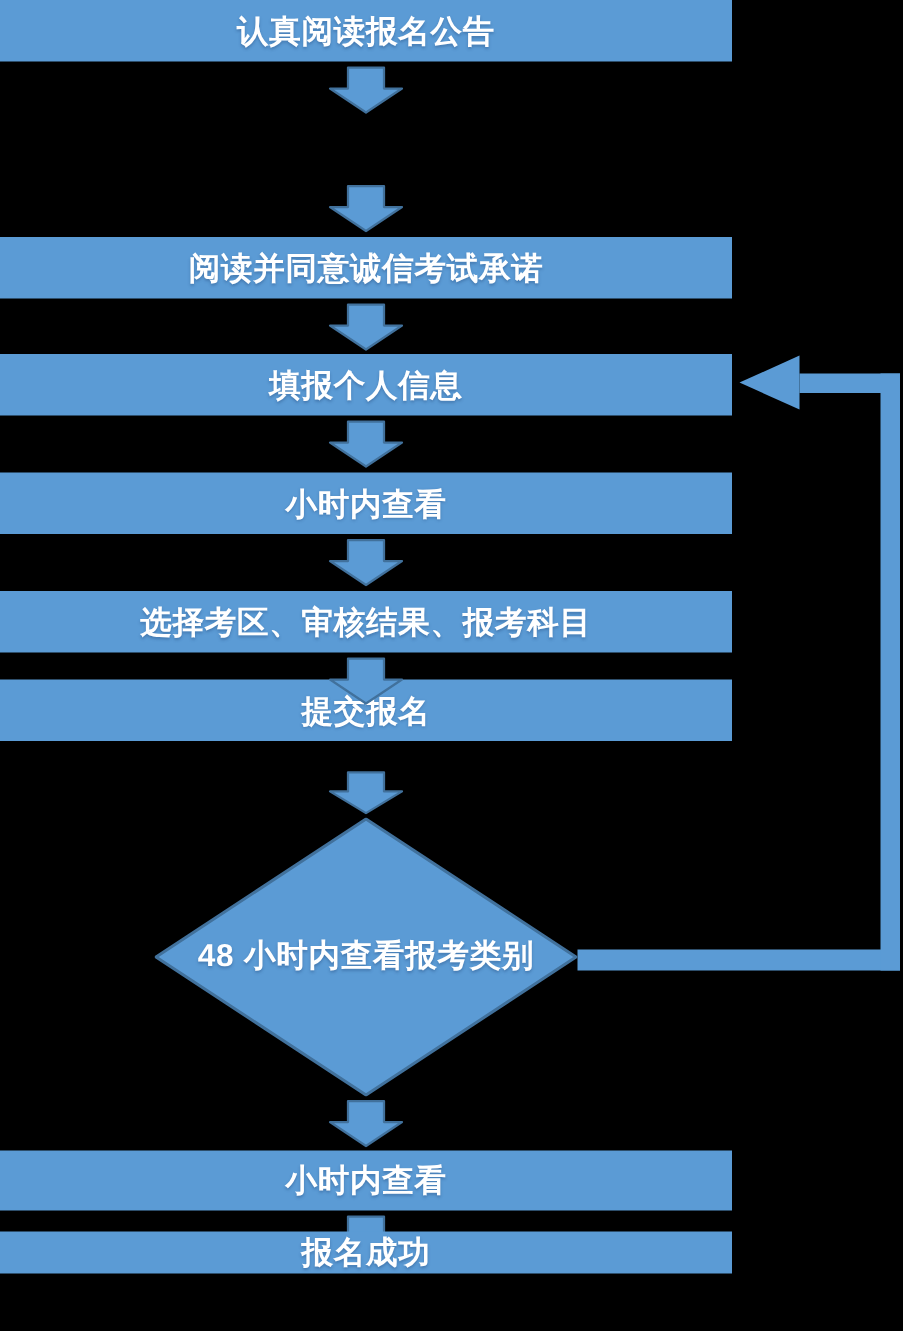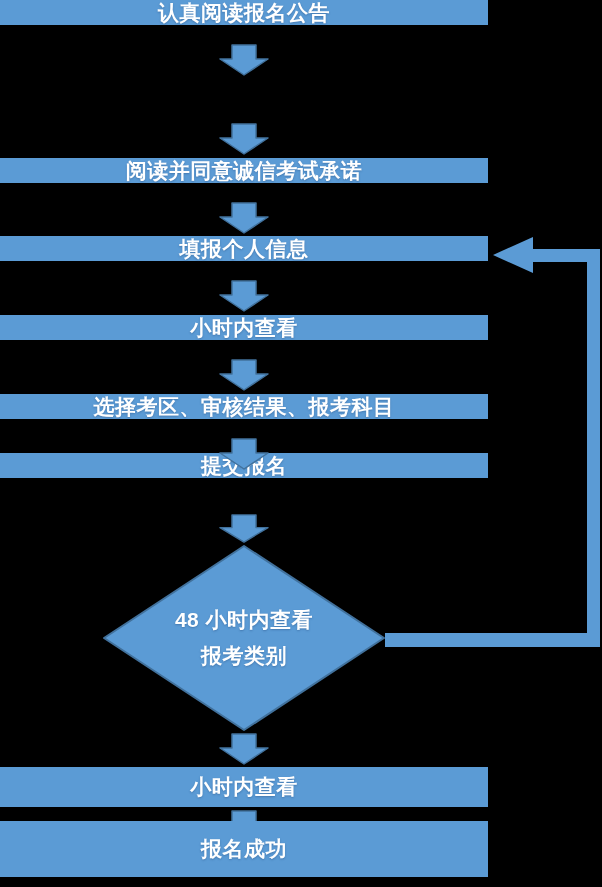--- a/index.html
+++ b/index.html
@@ -18,21 +18,21 @@
     position:relative;
     width:602px;
     height:887px;
     background:var(--bg);
     overflow:hidden;
   }
   .box{
     position:absolute;
     left:0;
     width:488px;
-    height:25px;
+    height:41px;
     background:var(--shape-fill);
     display:flex;
     align-items:center;
     justify-content:center;
   }
   .box span, .diamond-label div{
     color:var(--text-color);
     font-size:21px;
     font-weight:bold;
     letter-spacing:0.5px;
@@ -64,21 +64,20 @@
     stroke-width:2;
     stroke-linejoin:round;
   }
   .diamond-label{
     position:absolute;
     left:103px;
     top:545px;
     width:282px;
     height:186px;
     display:flex;
-    flex-direction:column;
     align-items:center;
     justify-content:center;
     pointer-events:none;
   }
   .diamond-label div{
     line-height:36px;
     text-align:center;
   }
   .conn{
     position:absolute;
@@ -154,21 +153,21 @@
       <polygon points="141,1 281,93 141,185 1,93"></polygon>
     </svg>
   <div class="diamond-label">
     <div>48 小时内查看</div>
     <div>报考类别</div>
   </div>
 
   <div class="box" style="top:767px;height:40px">
       <span>小时内查看</span>
     </div>
-  <div class="box" style="top:821px;height:56px">
+  <div class="box" style="top:821px;height:28px">
       <span>报名成功</span>
     </div>
 
   <div class="conn conn-bottom"></div>
   <div class="conn conn-vertical"></div>
   <div class="conn conn-top"></div>
   <div class="loop-arrowhead"></div>
 
 </div>
 

